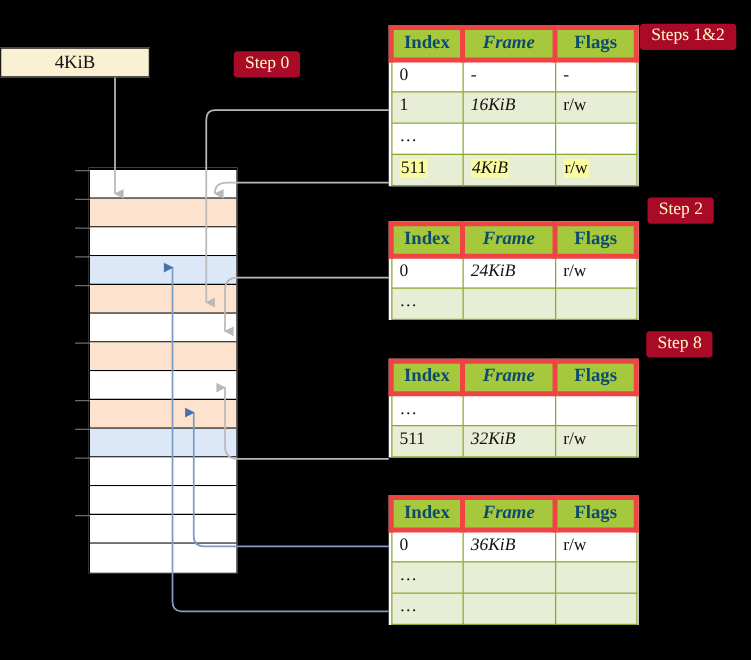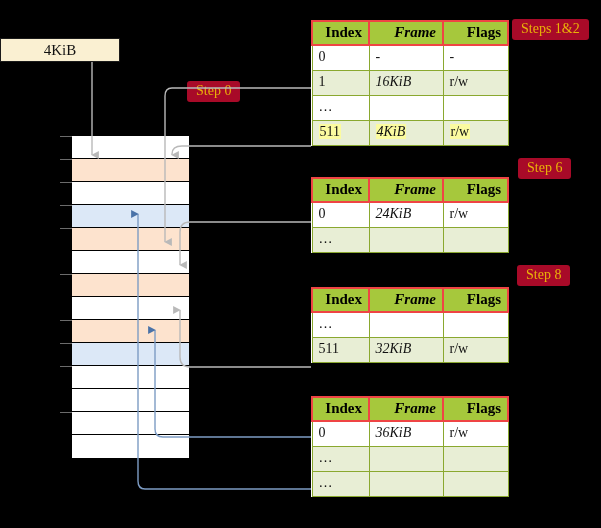--- a/index.html
+++ b/index.html
@@ -28,30 +28,30 @@
     color: #111111;
     font-size: 15px;
     line-height: 22px;
     text-align: center;
     white-space: nowrap;
   }
 
   
   .step-badge {
     background: #a80a28;
-    color: #eab308;
+    color: #fef9c3;
     font-size: 14px;
     line-height: 18px;
     padding: 1px 9px 2px 9px;
     border-radius: 3px;
     white-space: nowrap;
     box-shadow: 0 1px 0 rgba(0,0,0,0.6);
     text-align: center;
   }
-  .badge-step0    { left: 187px; top: 41px; margin-top: 40px; }
+  .badge-step0    { left: 187px; top: 41px; }
   .badge-steps12  { left: 512px; top: 19px; }
   .badge-step3    { left: 518px; top: 158px; }
   .badge-step4    { left: 517px; top: 265px; }
 
   
   .mem-col {
     left: 71px; top: 134px;
     width: 119px;
     border: 1px solid #000000;
     border-top: 2px solid #000000;
@@ -76,25 +76,25 @@
 
   
   .pt-table {
     border-collapse: collapse;
     background: #ffffff;
     font-size: 14px;
     border: 1px solid #8aa82f;
   }
   .pt-table th {
     background: #a6c83c;
-    color: #000000;
+    color: #0c4a6e;
     font-weight: bold;
-    text-align: right;
+    text-align: center;
     padding: 2px 6px 3px 6px;
-    border: 2px solid #ef4444;
+    border: 4px solid #ef4444;
     font-size: 15px;
     white-space: nowrap;
   }
   .pt-table td {
     color: #111111;
     text-align: left;
     padding: 2px 6px 3px 6px;
     border: 1px solid #8aa82f;
     height: 25px;
     white-space: nowrap;
@@ -121,21 +121,21 @@
 </style>
 </head>
 <body>
 
 <div id="stage">
 
   <div class="abs frame-box">4KiB</div>
 
   <div class="abs step-badge badge-step0">Step 0</div>
   <div class="abs step-badge badge-steps12">Steps 1&amp;2</div>
-  <div class="abs step-badge badge-step3">Step 6</div>
+  <div class="abs step-badge badge-step3">Step 2</div>
   <div class="abs step-badge badge-step4">Step 8</div>
 
   <div class="abs mem-col" id="mem-col">
       <div class="mem-row">
         <span class="mem-tick"></span>
       </div>
       <div class="mem-row orange">
         <span class="mem-tick"></span>
       </div>
       <div class="mem-row">

